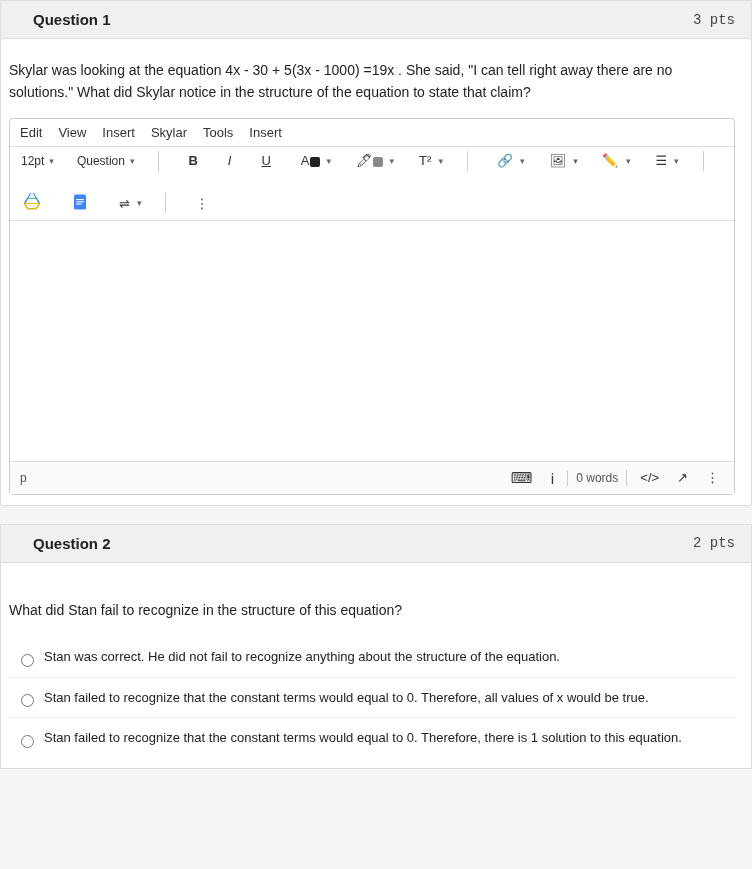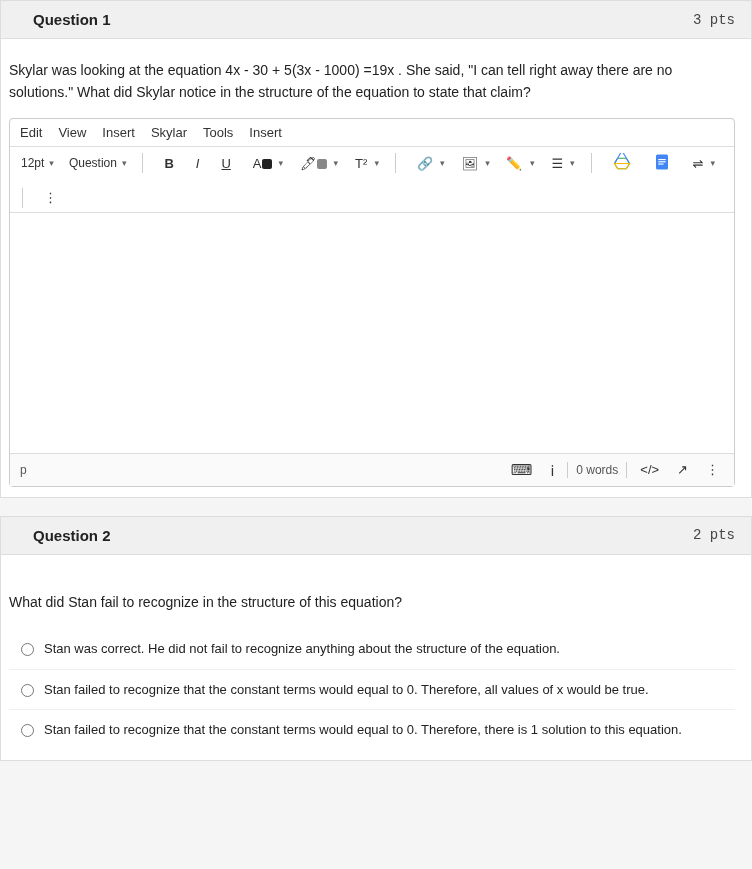--- a/index.html
+++ b/index.html
@@ -65,21 +65,21 @@
     .editor-menubar span {
       cursor: pointer;
       color: #333;
     }
 
     .editor-toolbar {
       display: flex;
       align-items: center;
       padding: 4px 8px;
       border-bottom: 1px solid #ddd;
-      gap: 12px;
+      gap: 20px;
       flex-wrap: wrap;
     }
 
     .toolbar-sep {
       width: 1px;
       height: 20px;
       background: #ccc;
       margin: 0 4px;
     }
 
@@ -136,21 +136,21 @@
       background: #ccc;
     }
 
     
     .radio-options {
       margin-top: 16px;
     }
 
     .radio-option {
       display: flex;
-      align-items: center;
+      align-items: flex-end;
       gap: 10px;
       padding: 10px 12px;
       border-bottom: 1px solid #eee;
       font-size: 13px;
       line-height: 1.5;
     }
     .radio-option:last-child { border-bottom: none; }
 
     .radio-option input[type="radio"] {
       margin-top: 2px;

